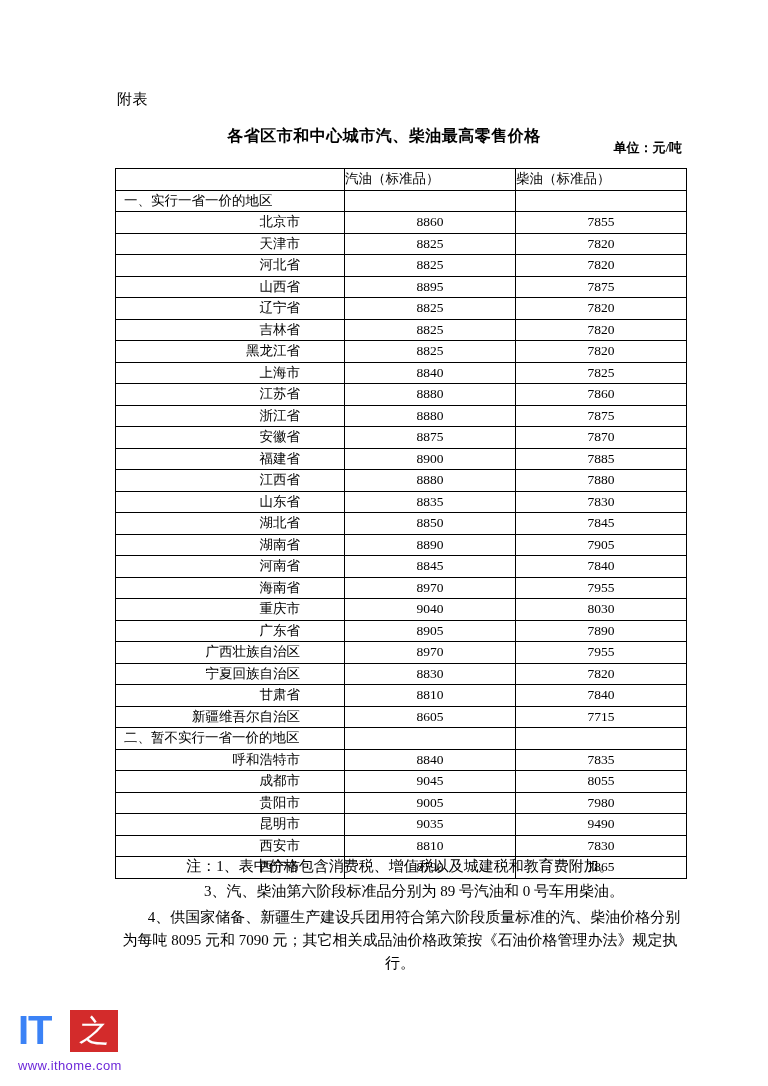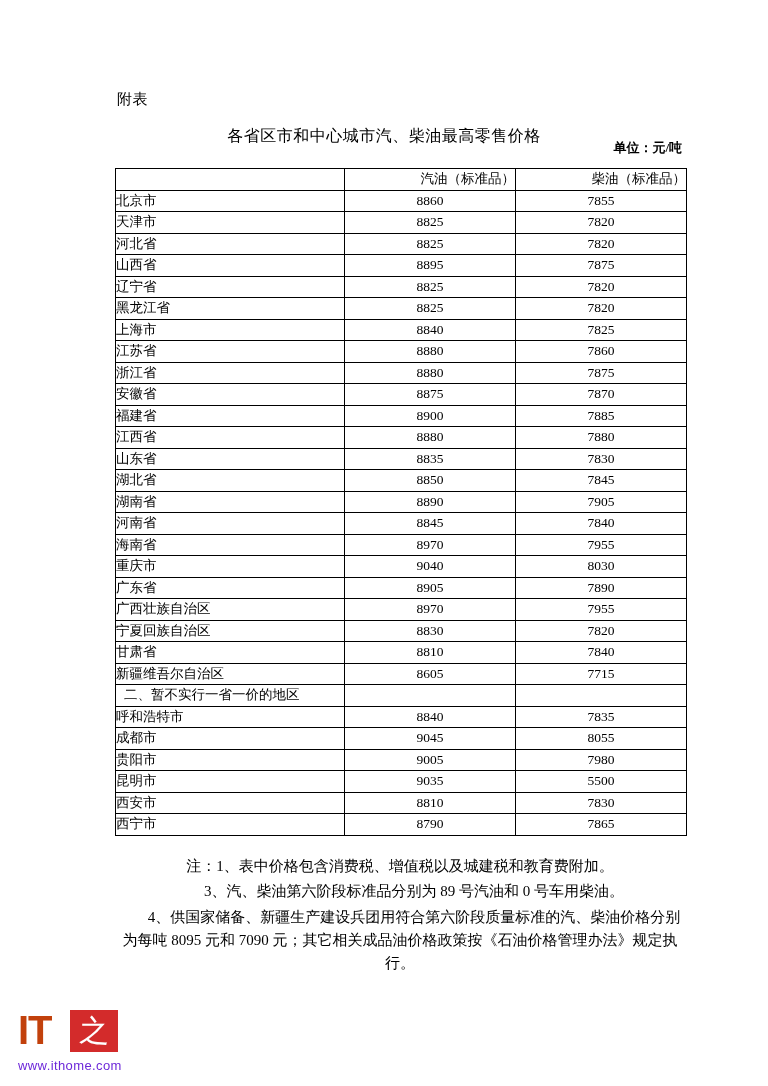--- a/index.html
+++ b/index.html
@@ -29,21 +29,21 @@
     font-size: 15px;
     letter-spacing: 0.5px;
   }
   .doc-title {
     position: absolute;
     left: 0;
     top: 126px;
     width: 768px;
     text-align: center;
     font-size: 16px;
-    font-weight: normal;
+    font-weight: bold;
     letter-spacing: 0.5px;
   }
   .unit-line {
     position: absolute;
     right: 86px;
     top: 139px;
     font-size: 13px;
     font-weight: bold;
   }
   table.price-table {
@@ -61,35 +61,35 @@
     padding: 0;
   }
   td.col-region {
     width: 228px;
   }
   td.col-gas, td.col-diesel {
     width: 170px;
     text-align: center;
   }
   .head-row td {
-    text-align: right;
+    text-align: left;
     font-size: 13.5px;
   }
   .head-row td.col-region {
     border-left: 1px solid #000;
   }
   .section-row td {
     text-align: left;
   }
   .section-label {
     padding-left: 8px;
   }
   .region-name {
     display: block;
-    text-align: left;
+    text-align: right;
     padding-right: 44px;
   }
   .notes {
     position: absolute;
     left: 115px;
     top: 855px;
     width: 570px;
     font-size: 15px;
     line-height: 1.55;
     text-align: center;
@@ -118,21 +118,21 @@
     height: 44px;
   }
   .logo-it {
     position: absolute;
     left: 0;
     top: 0;
     font-family: "Liberation Sans", sans-serif;
     font-weight: bold;
     font-size: 40px;
     line-height: 40px;
-    color: #c2410c;
+    color: #3b82f6;
     letter-spacing: -1px;
   }
   .logo-box {
     position: absolute;
     left: 52px;
     top: 0px;
     width: 48px;
     height: 42px;
     background: #d32b2b;
     color: #ffffff;
@@ -163,20 +163,25 @@
   <div class="unit-line">单位：元/吨</div>
 
   <table class="price-table">
     <tbody>
       <tr class="head-row">
         <td class="col-region"></td>
         <td class="col-gas">汽油（标准品）</td>
         <td class="col-diesel">柴油（标准品）</td>
       </tr>
 
+      <tr class="section-row">
+        <td class="col-region"><span class="section-label">一、实行一省一价的地区</span></td>
+        <td class="col-gas"></td>
+        <td class="col-diesel"></td>
+      </tr>
 
       <tr>
         <td class="col-region">
             <span class="region-name">北京市</span>
           </td>
         <td class="col-gas">8860</td>
         <td class="col-diesel">7855</td>
       </tr>
       <tr>
         <td class="col-region">
@@ -195,20 +200,27 @@
       <tr>
         <td class="col-region">
             <span class="region-name">山西省</span>
           </td>
         <td class="col-gas">8895</td>
         <td class="col-diesel">7875</td>
       </tr>
       <tr>
         <td class="col-region">
             <span class="region-name">辽宁省</span>
+          </td>
+        <td class="col-gas">8825</td>
+        <td class="col-diesel">7820</td>
+      </tr>
+      <tr>
+        <td class="col-region">
+            <span class="region-name">吉林省</span>
           </td>
         <td class="col-gas">8825</td>
         <td class="col-diesel">7820</td>
       </tr>
       <tr>
         <td class="col-region">
             <span class="region-name">黑龙江省</span>
           </td>
         <td class="col-gas">8825</td>
         <td class="col-diesel">7820</td>
@@ -358,21 +370,21 @@
             <span class="region-name">贵阳市</span>
           </td>
         <td class="col-gas">9005</td>
         <td class="col-diesel">7980</td>
       </tr>
       <tr>
         <td class="col-region">
             <span class="region-name">昆明市</span>
           </td>
         <td class="col-gas">9035</td>
-        <td class="col-diesel">5500</td>
+        <td class="col-diesel">9490</td>
       </tr>
       <tr>
         <td class="col-region">
             <span class="region-name">西安市</span>
           </td>
         <td class="col-gas">8810</td>
         <td class="col-diesel">7830</td>
       </tr>
       <tr>
         <td class="col-region">

